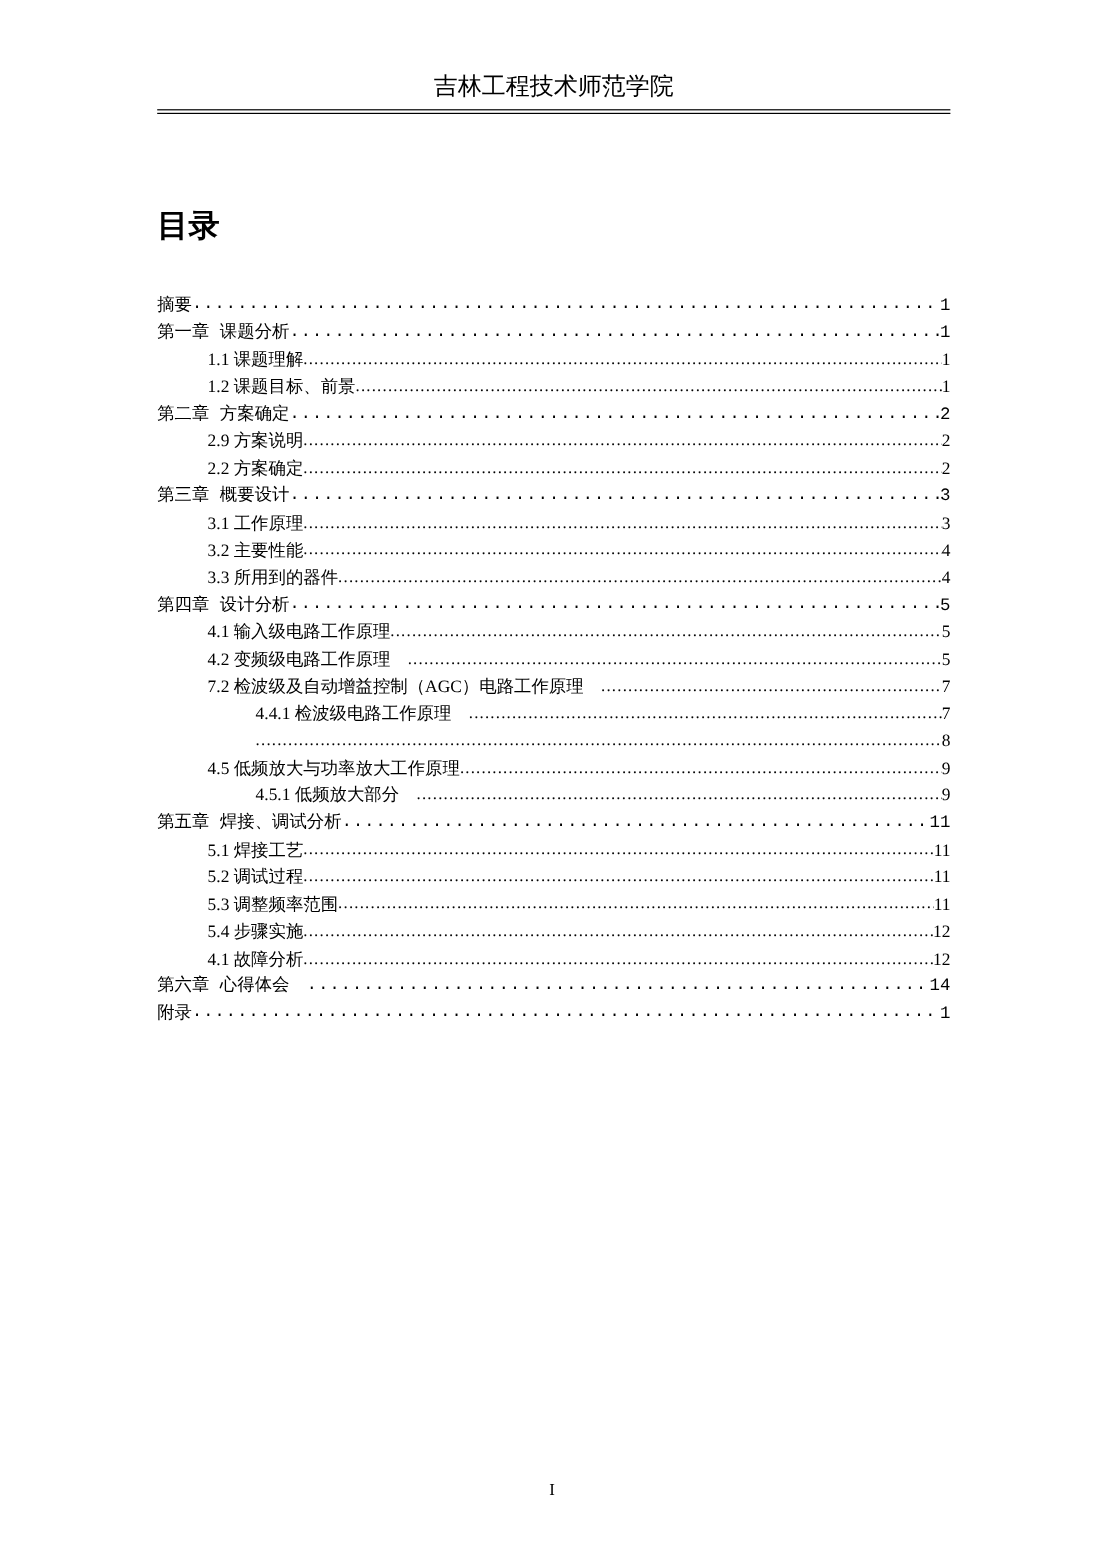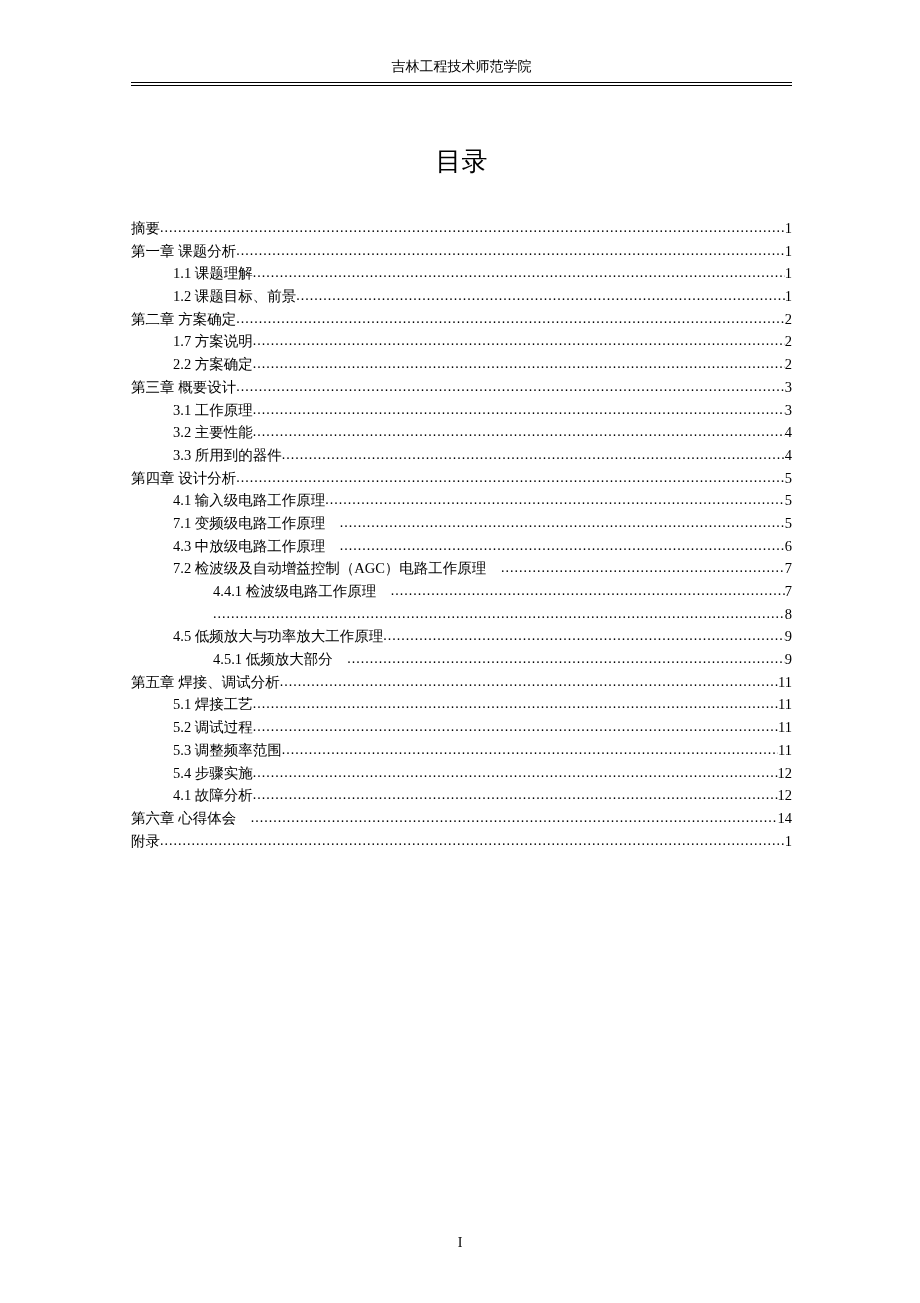--- a/index.html
+++ b/index.html
@@ -8,38 +8,37 @@
       font-family: "SimSun", "宋体", serif;
       width: 920px;
       min-height: 1303px;
       position: relative;
     }
     .page {
       padding: 58px 128px 0 131px;
     }
     .header-text {
       text-align: center;
-      font-size: 14px;
+      font-size: 20px;
       color: #000;
       padding-bottom: 6px;
     }
     .header-line-outer {
       border-top: 1px solid #000;
       margin-bottom: 2px;
     }
     .header-line-inner {
       border-top: 1px solid #000;
     }
     .title {
-      text-align: center;
       font-size: 26px;
-      font-weight: normal;
+      font-weight: bold;
       font-family: "SimHei", "黑体", sans-serif;
       color: #000;
-      margin-top: 58px;
+      margin-top: 76px;
       margin-bottom: 38px;
     }
     .toc {
       font-size: 14.5px;
       color: #000;
       line-height: 1.55;
     }
     .toc-row {
       display: flex;
       align-items: baseline;
@@ -55,21 +54,21 @@
       font-size: 14px;
       position: relative;
       top: -1px;
     }
     .toc-dots::after {
       content: ".....................................................................................................................................................................................................";
     }
     .toc-page {
       flex-shrink: 0;
     }
-    .indent-0 { padding-left: 0; }
+    .indent-0 { padding-left: 0; font-family: Liberation Mono, monospace; }
     .indent-1 { padding-left: 42px; }
     .indent-2 { padding-left: 82px; justify-content: flex-end; }
     .footer {
       position: absolute;
       bottom: 52px;
       left: 0;
       right: 0;
       text-align: center;
       font-size: 14px;
       font-family: "Times New Roman", serif;
@@ -105,21 +104,21 @@
         <span class="toc-label">1.2 课题目标、前景</span>
         <span class="toc-dots"></span>
         <span class="toc-page">1</span>
       </div>
       <div class="toc-row indent-0">
         <span class="toc-label">第二章 方案确定</span>
         <span class="toc-dots"></span>
         <span class="toc-page">2</span>
       </div>
       <div class="toc-row indent-1">
-        <span class="toc-label">1.7 方案说明</span>
+        <span class="toc-label">2.9 方案说明</span>
         <span class="toc-dots"></span>
         <span class="toc-page">2</span>
       </div>
       <div class="toc-row indent-1">
         <span class="toc-label">2.2 方案确定</span>
         <span class="toc-dots"></span>
         <span class="toc-page">2</span>
       </div>
       <div class="toc-row indent-0">
         <span class="toc-label">第三章 概要设计</span>
@@ -145,28 +144,23 @@
         <span class="toc-label">第四章 设计分析</span>
         <span class="toc-dots"></span>
         <span class="toc-page">5</span>
       </div>
       <div class="toc-row indent-1">
         <span class="toc-label">4.1 输入级电路工作原理</span>
         <span class="toc-dots"></span>
         <span class="toc-page">5</span>
       </div>
       <div class="toc-row indent-1">
-        <span class="toc-label">7.1 变频级电路工作原理　</span>
+        <span class="toc-label">4.2 变频级电路工作原理　</span>
         <span class="toc-dots"></span>
         <span class="toc-page">5</span>
-      </div>
-      <div class="toc-row indent-1">
-        <span class="toc-label">4.3 中放级电路工作原理　</span>
-        <span class="toc-dots"></span>
-        <span class="toc-page">6</span>
       </div>
       <div class="toc-row indent-1">
         <span class="toc-label">7.2 检波级及自动增益控制（AGC）电路工作原理　</span>
         <span class="toc-dots"></span>
         <span class="toc-page">7</span>
       </div>
       <div class="toc-row indent-2">
         <span class="toc-label">4.4.1 检波级电路工作原理　</span>
         <span class="toc-dots"></span>
         <span class="toc-page">7</span>

